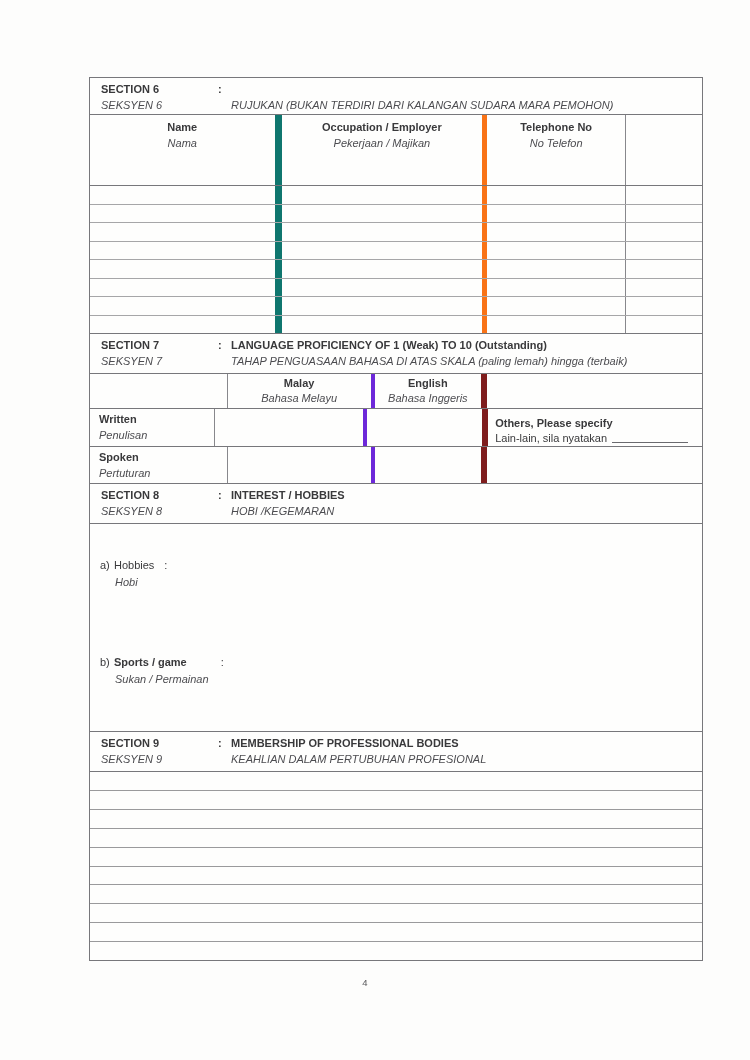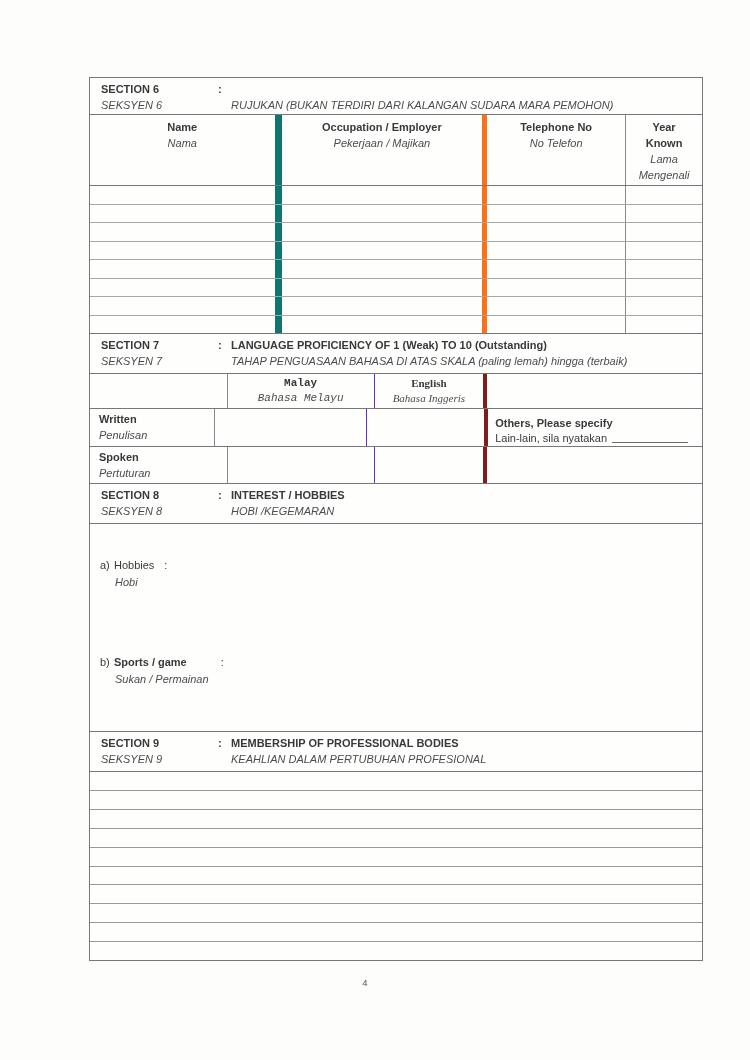--- a/index.html
+++ b/index.html
@@ -41,22 +41,22 @@
   .wrap-56{width:56px;margin:0 auto;}
   .wrap-70{width:70px;margin:0 auto;}
   .ref-body{height:148px;display:flex;flex-direction:column;}
   .ref-row{flex:1;display:flex;border-bottom:1px solid #a6a6a8;}
   .ref-row:last-child{border-bottom:none;}
   .ref-row .cell{height:100%;}
 
   
   .lang-head{height:35px;display:flex;}
   .lc1{width:22.5%;border-right:1px solid #88888c;}
-  .lc2{width:24%;border-right:1px solid #6d28d9;text-align:center;font-family:Liberation Mono, monospace;}
-  .lc3{width:18.4%;border-right:4px solid #7f1d1d;text-align:center;font-family:Liberation Serif, serif;}
+  .lc2{width:24%;border-right:4px solid #6d28d9;text-align:center;}
+  .lc3{width:18.4%;border-right:6px solid #7f1d1d;text-align:center;}
   .lc4{width:35.1%;padding-left:8px;margin-top:40px;}
   .lang-head .cell{padding-top:2px;line-height:15px;}
   .others-ms{display:flex;}
   .spec-line{flex:1;border-bottom:1px solid #6a6a6e;margin:0 14px 3px 5px;min-width:30px;}
   .lang-row{display:flex;}
   .lang-row.w{height:38px;gap:20px;}
   .lang-row.s{height:37px;}
   .lang-row .lc1{padding:2px 0 0 9px;line-height:16px;}
 
   
@@ -104,24 +104,20 @@
       <div class="hdr-ms">Nama</div>
     </div>
     <div class="cell rc2">
       <div class="hdr-en">Occupation / Employer</div>
       <div class="hdr-ms">Pekerjaan / Majikan</div>
     </div>
     <div class="cell rc3">
       <div class="hdr-en">Telephone No</div>
       <div class="hdr-ms">No Telefon</div>
     </div>
-    <div class="cell rc4">
-      <div class="hdr-en wrap-56">Year Known</div>
-      <div class="hdr-ms wrap-70">Lama Mengenali</div>
-    </div>
   </div>
 
   <div class="blk ref-body">
       <div class="ref-row">
         <div class="cell rc1"></div>
         <div class="cell rc2"></div>
         <div class="cell rc3"></div>
         <div class="cell rc4"></div>
       </div>
       <div class="ref-row">

